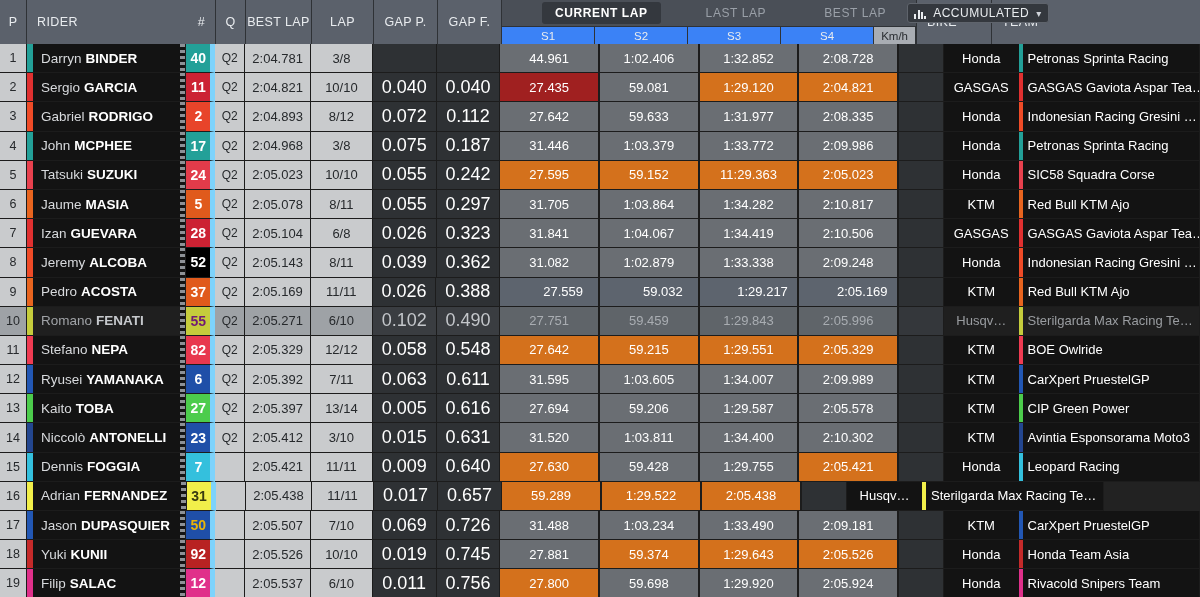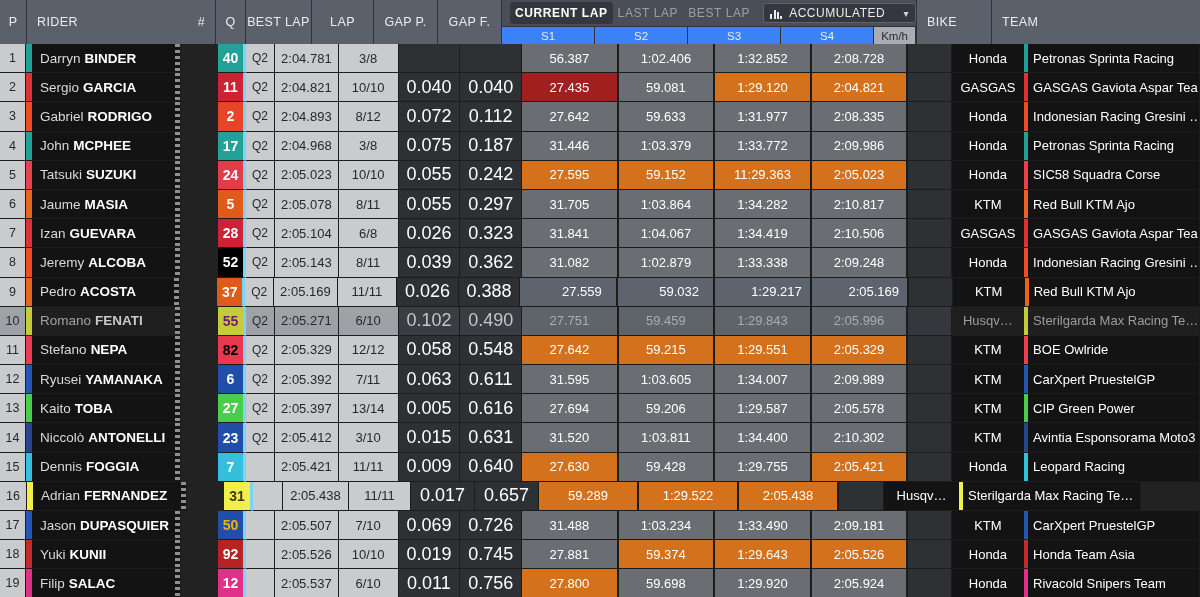--- a/index.html
+++ b/index.html
@@ -28,22 +28,23 @@
   .hcell.left { padding-left:10px; }
 
   
   .sectorhdr { width:415px; height:44px; background:#4a4f57; position:relative; border-right:1px solid #2f3236;}
   .tabrow {
     height:26px; display:flex; align-items:center; padding-left:8px; gap:0px;
     background:#4a4f57;
   }
   .tab {
     font-size:12px; letter-spacing:.6px; color:#9aa0a8;
-    padding:4px 5px; border-radius:3px; line-height:14px;
+    padding:4px 13px; border-radius:3px; line-height:14px;
     white-space:nowrap;
+    margin-left:32px;
   }
   .tab.active { background:#34383e; color:#fff; font-weight:bold; }
   .accum {
     margin-left:8px; background:#34383e; color:#e9ecef;
     border:1px solid #5f646c; border-radius:3px;
     height:20px; width:182px;
     display:flex; align-items:center; gap:7px; padding:0 6px;
     font-size:12px; letter-spacing:.5px;
   }
   .accum .caret { margin-left:auto; font-size:10px; color:#d0d4da; }
@@ -93,22 +94,21 @@
     background:repeating-linear-gradient(to bottom,#8d9196 0 3px,#131313 3px 6px);
   }
   .fn { font-weight:normal; color:#d8dadd; }
   .row.highlight .fn { color:#a0a3a7; }
   .ln { font-weight:bold; color:#ffffff; margin-left:4px; }
   .row.highlight .ln { color:#c6c9cd; }
 
   
   .c-num {
     width:29px; justify-content:center; font-weight:bold; font-size:14px;
-    border-right:3px solid #7dd3fc;
-    margin-left:37px;
+    border-right:5px solid #7dd3fc;
   }
 
   
   .c-q { width:30px; background:#c9cbcd; color:#26292c; justify-content:center; font-size:12px; }
   .row.highlight .c-q { background:#9ea2a6; }
 
   
   .c-best { width:66px; background:#c9cbcd; color:#26292c; justify-content:center; font-size:13px; }
   .c-lap  { width:62px; background:#c9cbcd; color:#26292c; justify-content:center; font-size:13px; }
   .row.highlight .c-best, .row.highlight .c-lap { background:#9ea2a6; }
@@ -195,21 +195,21 @@
         <span class="fn">Darryn</span>
         <span class="ln">BINDER</span>
         <span class="dots"></span>
      </div>
      <div class="c c-num" style="background:#23a098;color:#ffffff">40</div>
      <div class="c c-q">Q2</div>
      <div class="c c-best">2:04.781</div>
      <div class="c c-lap">3/8</div>
      <div class="c c-gap"></div>
      <div class="c c-gap"></div>
-     <div class="c c-s ">56.387</div>
+     <div class="c c-s ">44.961</div>
         <div class="c c-s ">1:02.406</div>
         <div class="c c-s ">1:32.852</div>
         <div class="c c-s ">2:08.728</div>
      <div class="c c-kmh"></div>
      <div class="c c-bike">Honda</div>
      <div class="c c-team">
         <span class="teamstripe" style="background:#23a098"></span>
         <span>Petronas Sprinta Racing</span>
      </div>
       </div>
@@ -439,21 +439,21 @@
      </div>
       </div>
       <div class="row">
         <div class="c c-pos">11</div>
      <div class="c c-rider">
         <span class="stripe" style="background:#ef3b52"></span>
         <span class="fn">Stefano</span>
         <span class="ln">NEPA</span>
         <span class="dots"></span>
      </div>
-     <div class="c c-num" style="background:#e8384e;color:#000000">82</div>
+     <div class="c c-num" style="background:#e8384e;color:#ffffff">82</div>
      <div class="c c-q">Q2</div>
      <div class="c c-best">2:05.329</div>
      <div class="c c-lap">12/12</div>
      <div class="c c-gap">0.058</div>
      <div class="c c-gap">0.548</div>
      <div class="c c-s tone-orange">27.642</div>
         <div class="c c-s tone-orange">59.215</div>
         <div class="c c-s tone-orange">1:29.551</div>
         <div class="c c-s tone-orange">2:05.329</div>
      <div class="c c-kmh"></div>

